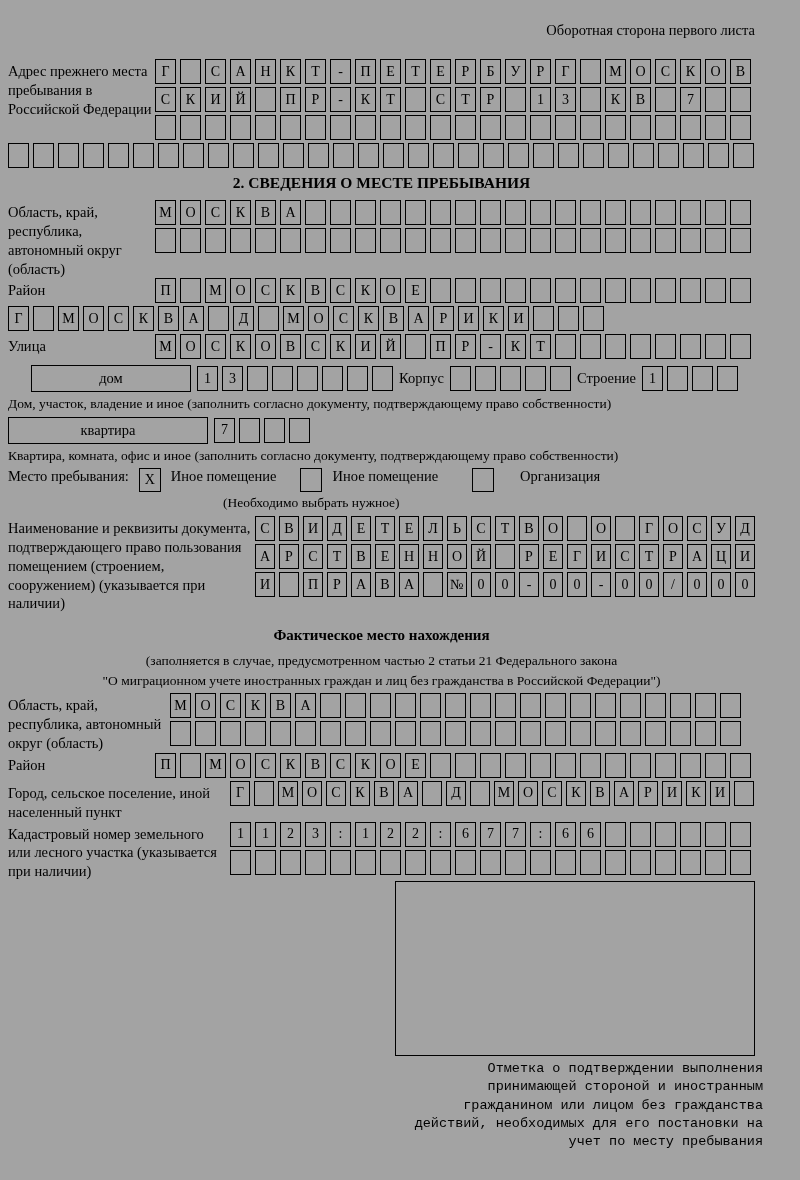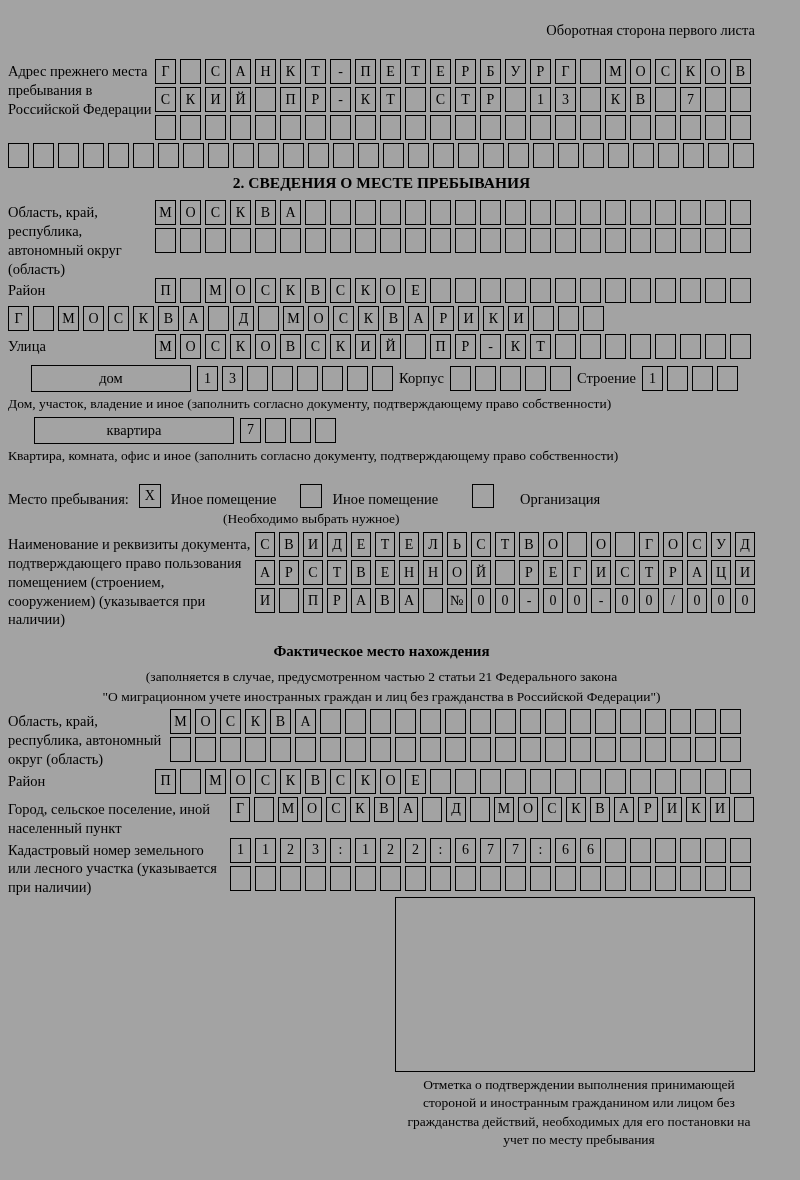--- a/index.html
+++ b/index.html
@@ -36,26 +36,26 @@
   .sec-title{ text-align:center; font-weight:bold; font-size:15.5px; margin:6px 0 8px 0; }
 
   .inline-box{
     flex:none; border:1.6px solid #000; box-sizing:border-box;
     height:27px; display:flex; align-items:center; justify-content:center;
     font-size:14.5px;
   }
   .house-row{ display:flex; align-items:center; gap:6px; margin:3px 0; }
   .mini-label{ font-size:14.5px; flex:none; }
 
-  .check-row{ display:flex; align-items:flex-end; gap:10px; margin:20px 0 0 0; font-size:14.5px; }
+  .check-row{ display:flex; align-items:flex-start; gap:10px; margin:4px 0 0 0; font-size:14.5px; }
   .cb{ width:22px; height:24px; }
 
   .stamp-wrap{ margin-left:387px; width:368px; }
   .stamp-box{ width:360px; height:175px; border:1.8px solid #000; box-sizing:border-box; margin-bottom:4px; }
-  .stamp-caption{ font-size:13.5px; line-height:1.35; text-align:center; }
+  .stamp-caption{ font-size:13.5px; line-height:1.35; text-align:right;font-family:Liberation Mono, monospace; }
 </style>
 </head>
 <body>
 
 <div class="page">
 
   <div class="top-note">Оборотная сторона первого листа</div>
 
   <div class="frow">
     <div class="flabel">Адрес прежнего места пребывания в Российской Федерации</div>
@@ -352,21 +352,21 @@
     <div class="cellrow" style="margin:0;">
         <span class="cell">1</span>
         <span class="cell"></span>
         <span class="cell"></span>
         <span class="cell"></span>
       </div>
   </div>
   <div class="caption">Дом, участок, владение и иное (заполнить согласно документу, подтверждающему право собственности)</div>
 
   <div class="house-row">
-    <div class="inline-box" style="width:200px;margin-left:26px;">квартира</div>
+    <div class="inline-box" style="width:200px;">квартира</div>
     <div class="cellrow" style="margin:0;">
         <span class="cell">7</span>
         <span class="cell"></span>
         <span class="cell"></span>
         <span class="cell"></span>
       </div>
   </div>
   <div class="caption">Квартира, комната, офис и иное (заполнить согласно документу, подтверждающему право собственности)</div>
 
   <div class="check-row">

